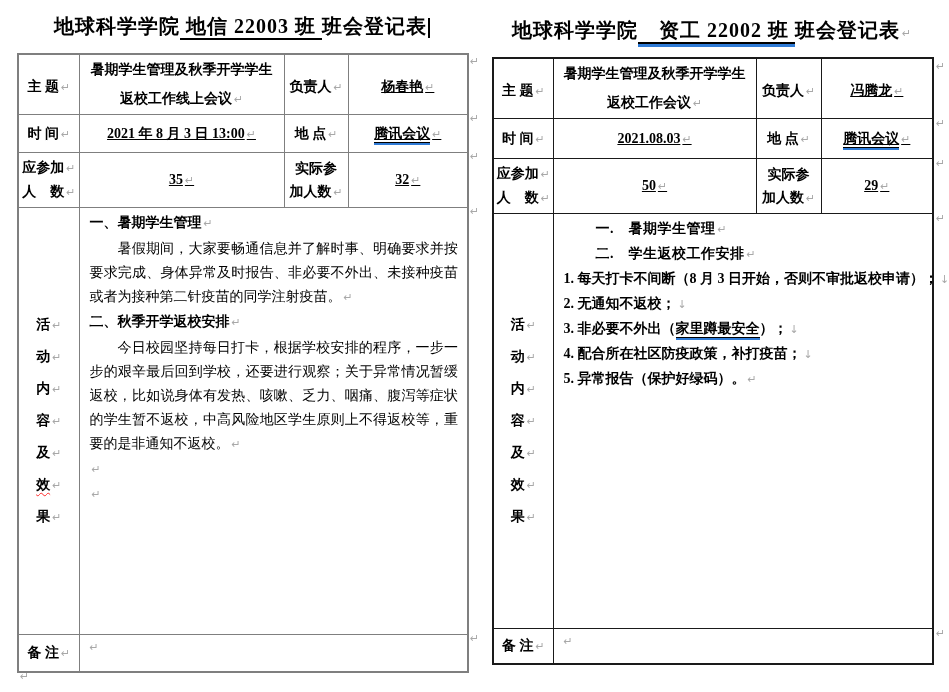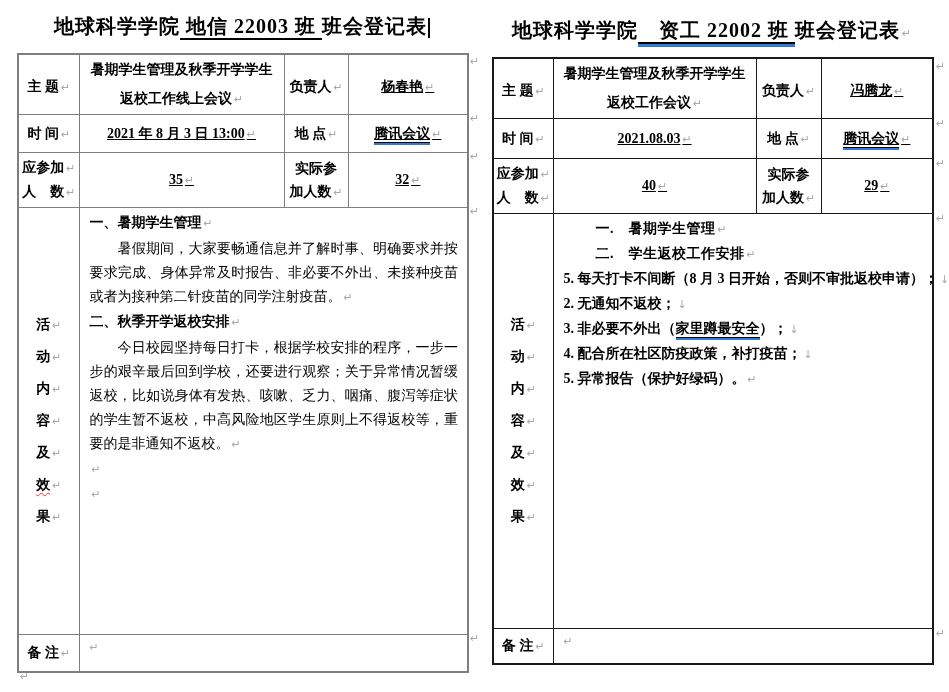--- a/index.html
+++ b/index.html
@@ -145,41 +145,41 @@
       <td class="lbl"><span>时 间</span><span class="mark">↵</span></td>
       <td class="val"><span>2021.08.03</span><span class="mark">↵</span></td>
       <td class="lbl"><span>地 点</span><span class="mark">↵</span></td>
       <td class="val"><span class="dual-underline">腾讯会议</span><span class="mark">↵</span></td>
     </tr>
     <tr style="height:55px">
       <td class="lbl" style="line-height:23px">
         <div><span>应参加</span><span class="mark">↵</span></div>
         <div><span>人　数</span><span class="mark">↵</span></div>
       </td>
-      <td class="val"><span>40</span><span class="mark">↵</span></td>
+      <td class="val"><span>50</span><span class="mark">↵</span></td>
       <td class="lbl" style="line-height:23px"><span class="pre">实际参
 加人数</span><span class="mark">↵</span></td>
       <td class="val"><span>29</span><span class="mark">↵</span></td>
     </tr>
     <tr style="height:415px">
       <td class="vcell">
         <div class="vstack">
           <div class="vline"><span>活</span><span class="mark">↵</span></div>
           <div class="vline"><span>动</span><span class="mark">↵</span></div>
           <div class="vline"><span>内</span><span class="mark">↵</span></div>
           <div class="vline"><span>容</span><span class="mark">↵</span></div>
           <div class="vline"><span>及</span><span class="mark">↵</span></div>
           <div class="vline"><span>效</span><span class="mark">↵</span></div>
           <div class="vline"><span>果</span><span class="mark">↵</span></div>
         </div>
       </td>
       <td class="content-cell" colspan="3">
         <div class="cl item item-gap"><span>一.　暑期学生管理</span><span class="mark">↵</span></div>
         <div class="cl item item-gap"><span>二.　学生返校工作安排</span><span class="mark">↵</span></div>
-        <div class="cl item"><span>5. 每天打卡不间断（8 月 3 日开始，否则不审批返校申请）；</span><span class="mark-down mark">↓</span></div>
+        <div class="cl item"><span>1. 每天打卡不间断（8 月 3 日开始，否则不审批返校申请）；</span><span class="mark-down mark">↓</span></div>
         <div class="cl item"><span>2.  无通知不返校；</span><span class="mark-down mark">↓</span></div>
         <div class="cl item"><span>3. 非必要不外出（</span><span class="dual-underline">家里蹲最安全</span><span>）；</span><span class="mark-down mark">↓</span></div>
         <div class="cl item"><span>4. 配合所在社区防疫政策，补打疫苗；</span><span class="mark-down mark">↓</span></div>
         <div class="cl item"><span>5. 异常报告（保护好绿码）。</span><span class="mark">↵</span></div>
       </td>
     </tr>
     <tr style="height:35px">
       <td class="lbl"><span>备 注</span><span class="mark">↵</span></td>
       <td class="notes-cell" colspan="3"><span class="mark">↵</span></td>
     </tr>

